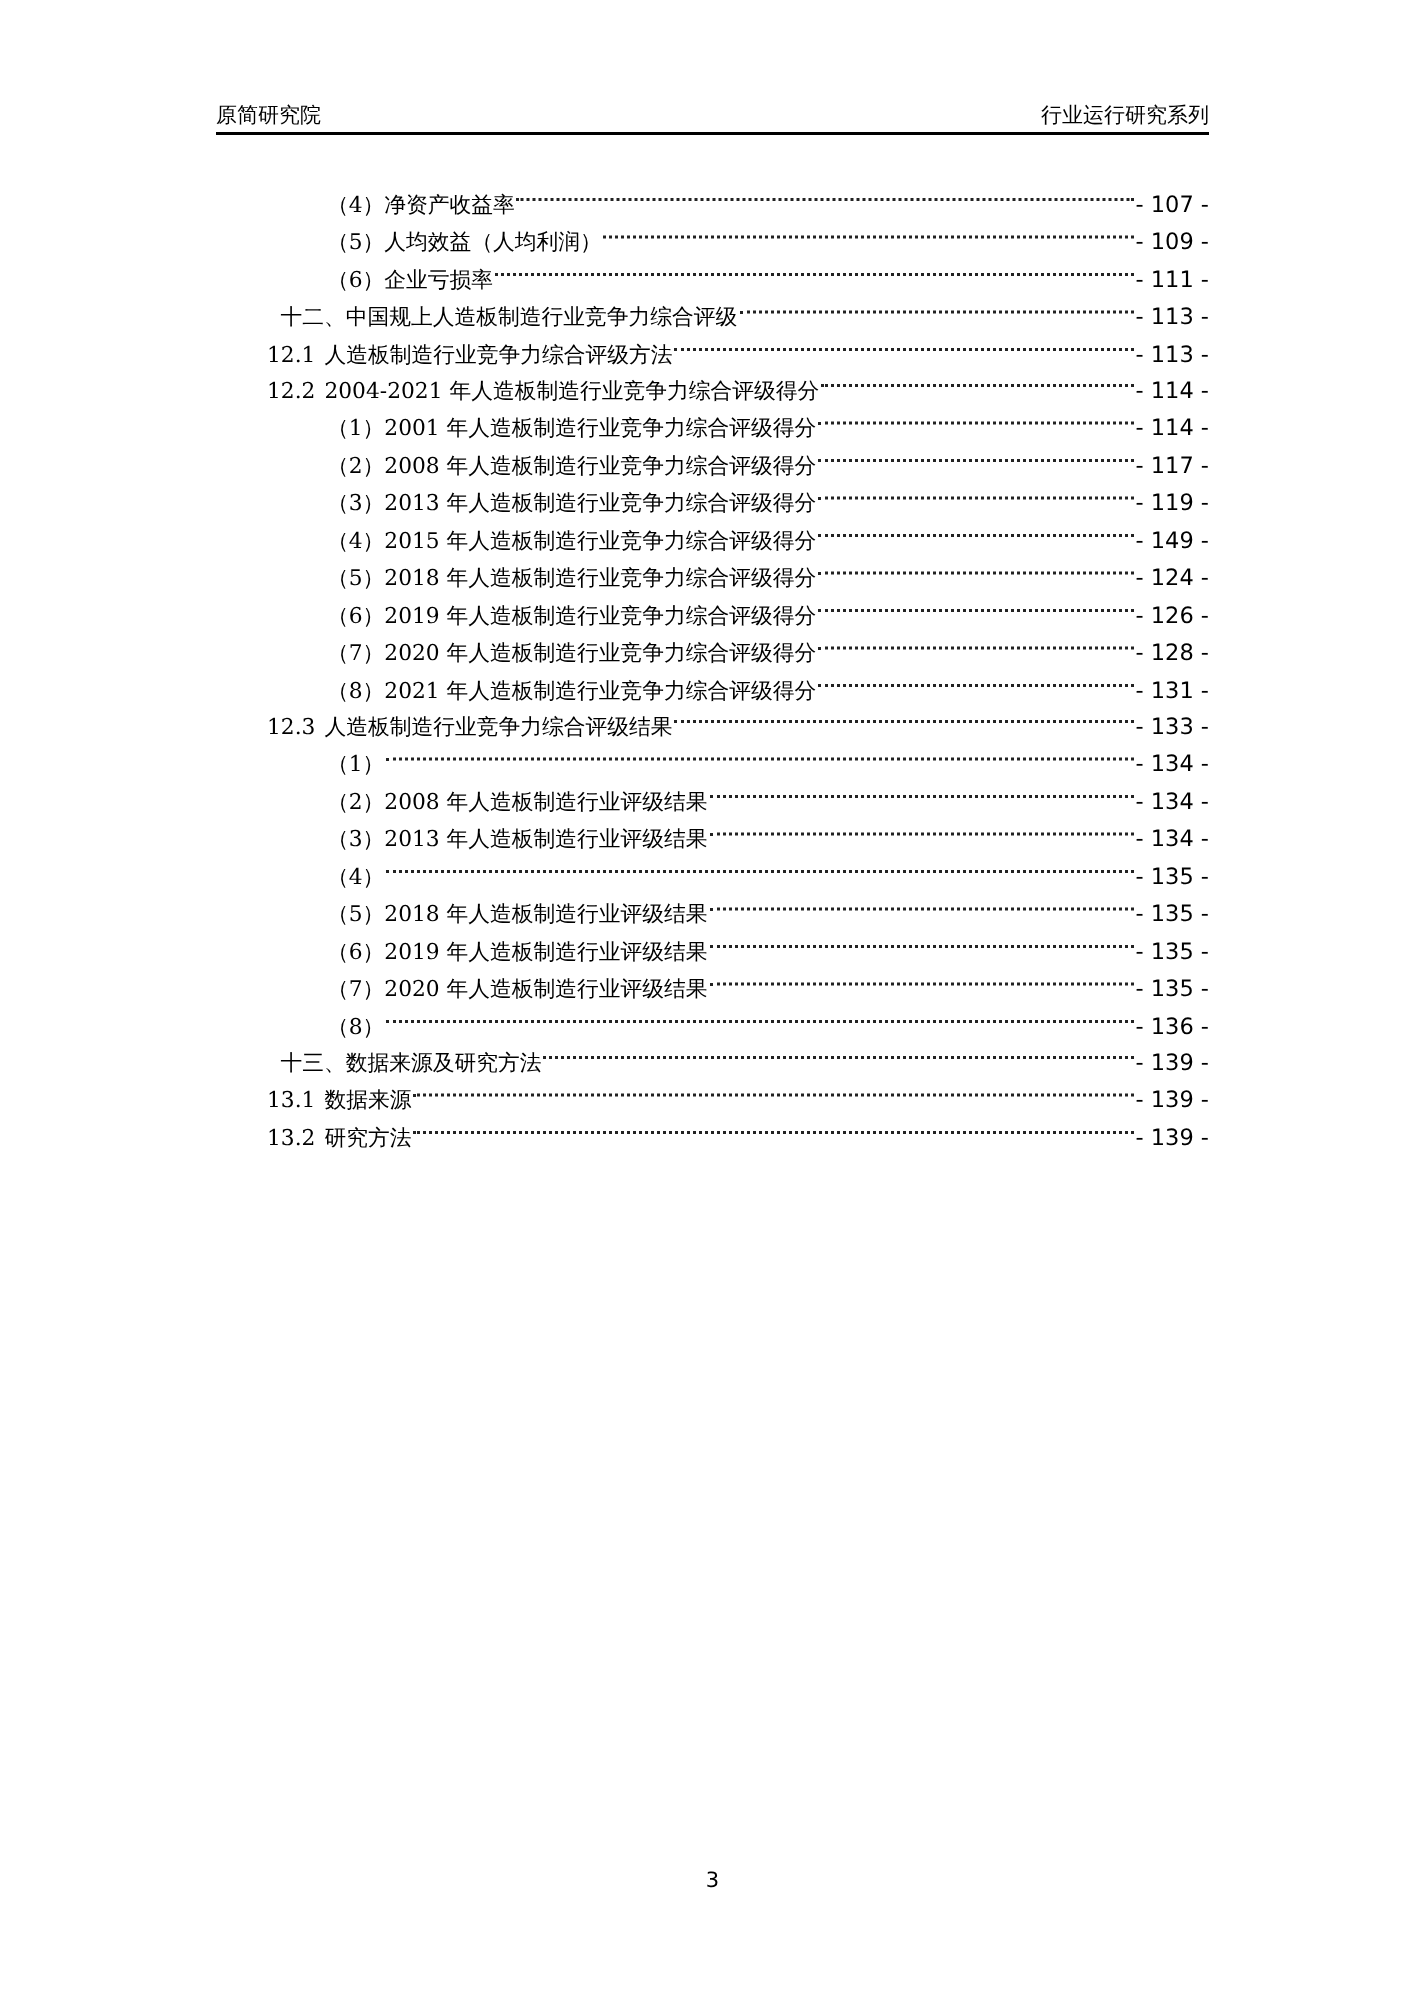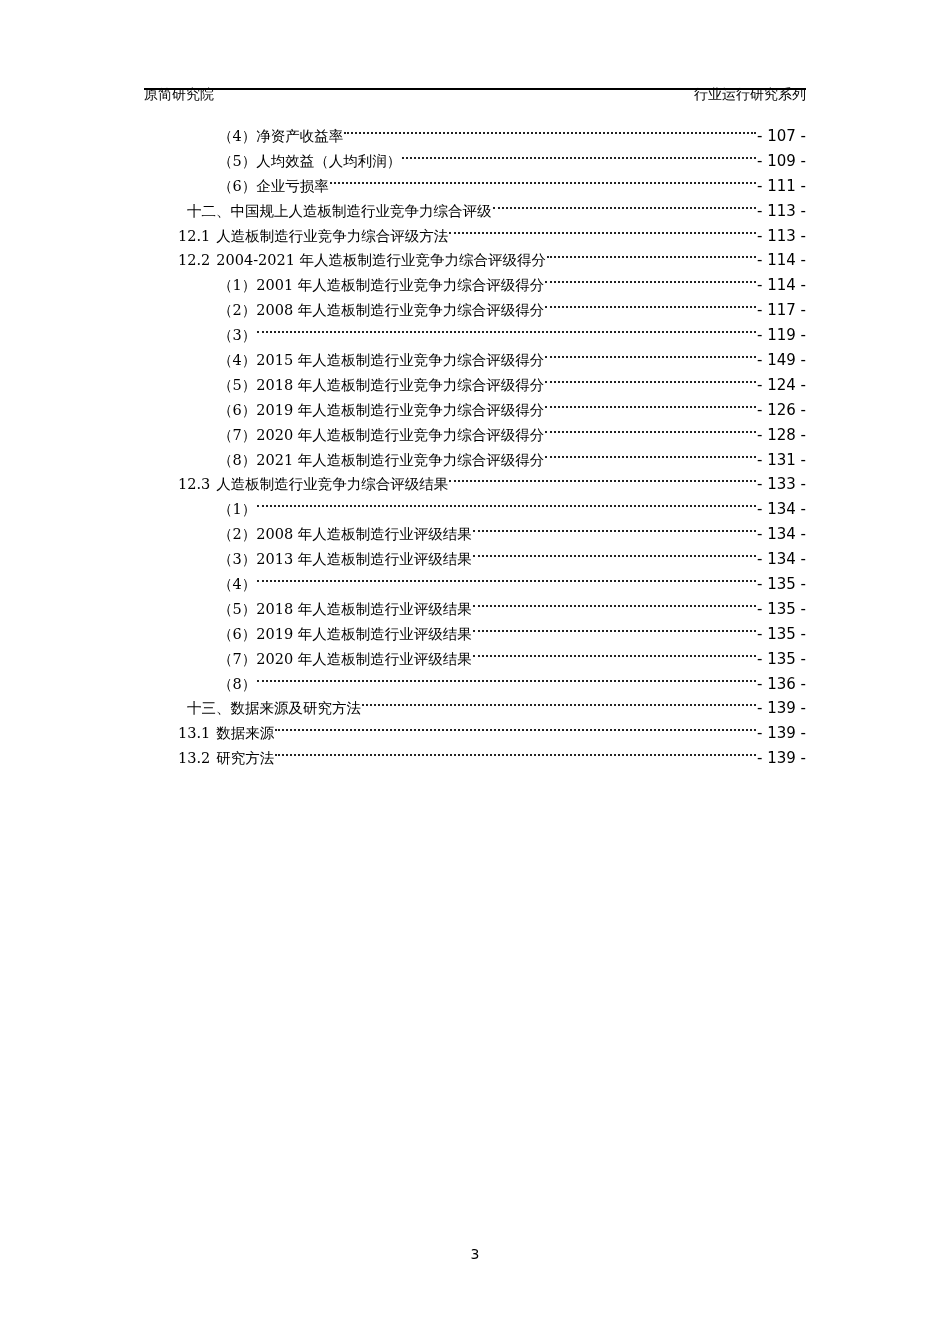--- a/index.html
+++ b/index.html
@@ -1,18 +1,18 @@
 <!DOCTYPE html>
 <html><head>
 <meta charset="utf-8">
 <style>
   html, body { margin: 0; padding: 0; background: #ffffff; }
   body { width: 950px; height: 1344px; position: relative; overflow: hidden;
          font-family: "DejaVu Serif", "Liberation Serif", serif; color: #000; }
-  .header { position: absolute; left: 144px; top: 84px; width: 662px; height: 22px;
+  .header { position: absolute; left: 144px; top: 66px; width: 662px; height: 22px;
             font-family: "DejaVu Sans", "Liberation Sans", sans-serif; font-size: 14px; }
   .header .left { position: absolute; left: 0; top: 2px; }
   .header .right { position: absolute; right: 0; top: 2px; }
   .header-rule { position: absolute; left: 144px; top: 88px; width: 662px; height: 2px; background: #000; }
   .toc { position: absolute; left: 144px; top: 124px; width: 662px; }
   .toc-row { position: relative; height: 24.9px; line-height: 24.9px; font-size: 14.5px; display: flex; align-items: baseline; white-space: nowrap; }
   .toc-row.l1 { padding-left: 0; margin-left: 43px; }
   .toc-row.l2 { padding-left: 34px; }
   .toc-row.l3 { padding-left: 74px; }
   .toc-row .num { margin-right: 6px; }
@@ -76,20 +76,21 @@
       <span class="page">- 114 -</span>
     </div>
     <div class="toc-row l3">
       <span class="num" style="margin-right: 0px;">（2）</span>
       <span class="title">2008 年人造板制造行业竞争力综合评级得分</span>
       <span class="leader"></span>
       <span class="page">- 117 -</span>
     </div>
     <div class="toc-row l3">
       <span class="num" style="margin-right: 0px;">（3）</span>
+      <span class="title">2013 年人造板制造行业竞争力综合评级得分</span>
       <span class="leader"></span>
       <span class="page">- 119 -</span>
     </div>
     <div class="toc-row l3">
       <span class="num" style="margin-right: 0px;">（4）</span>
       <span class="title">2015 年人造板制造行业竞争力综合评级得分</span>
       <span class="leader"></span>
       <span class="page">- 149 -</span>
     </div>
     <div class="toc-row l3">

